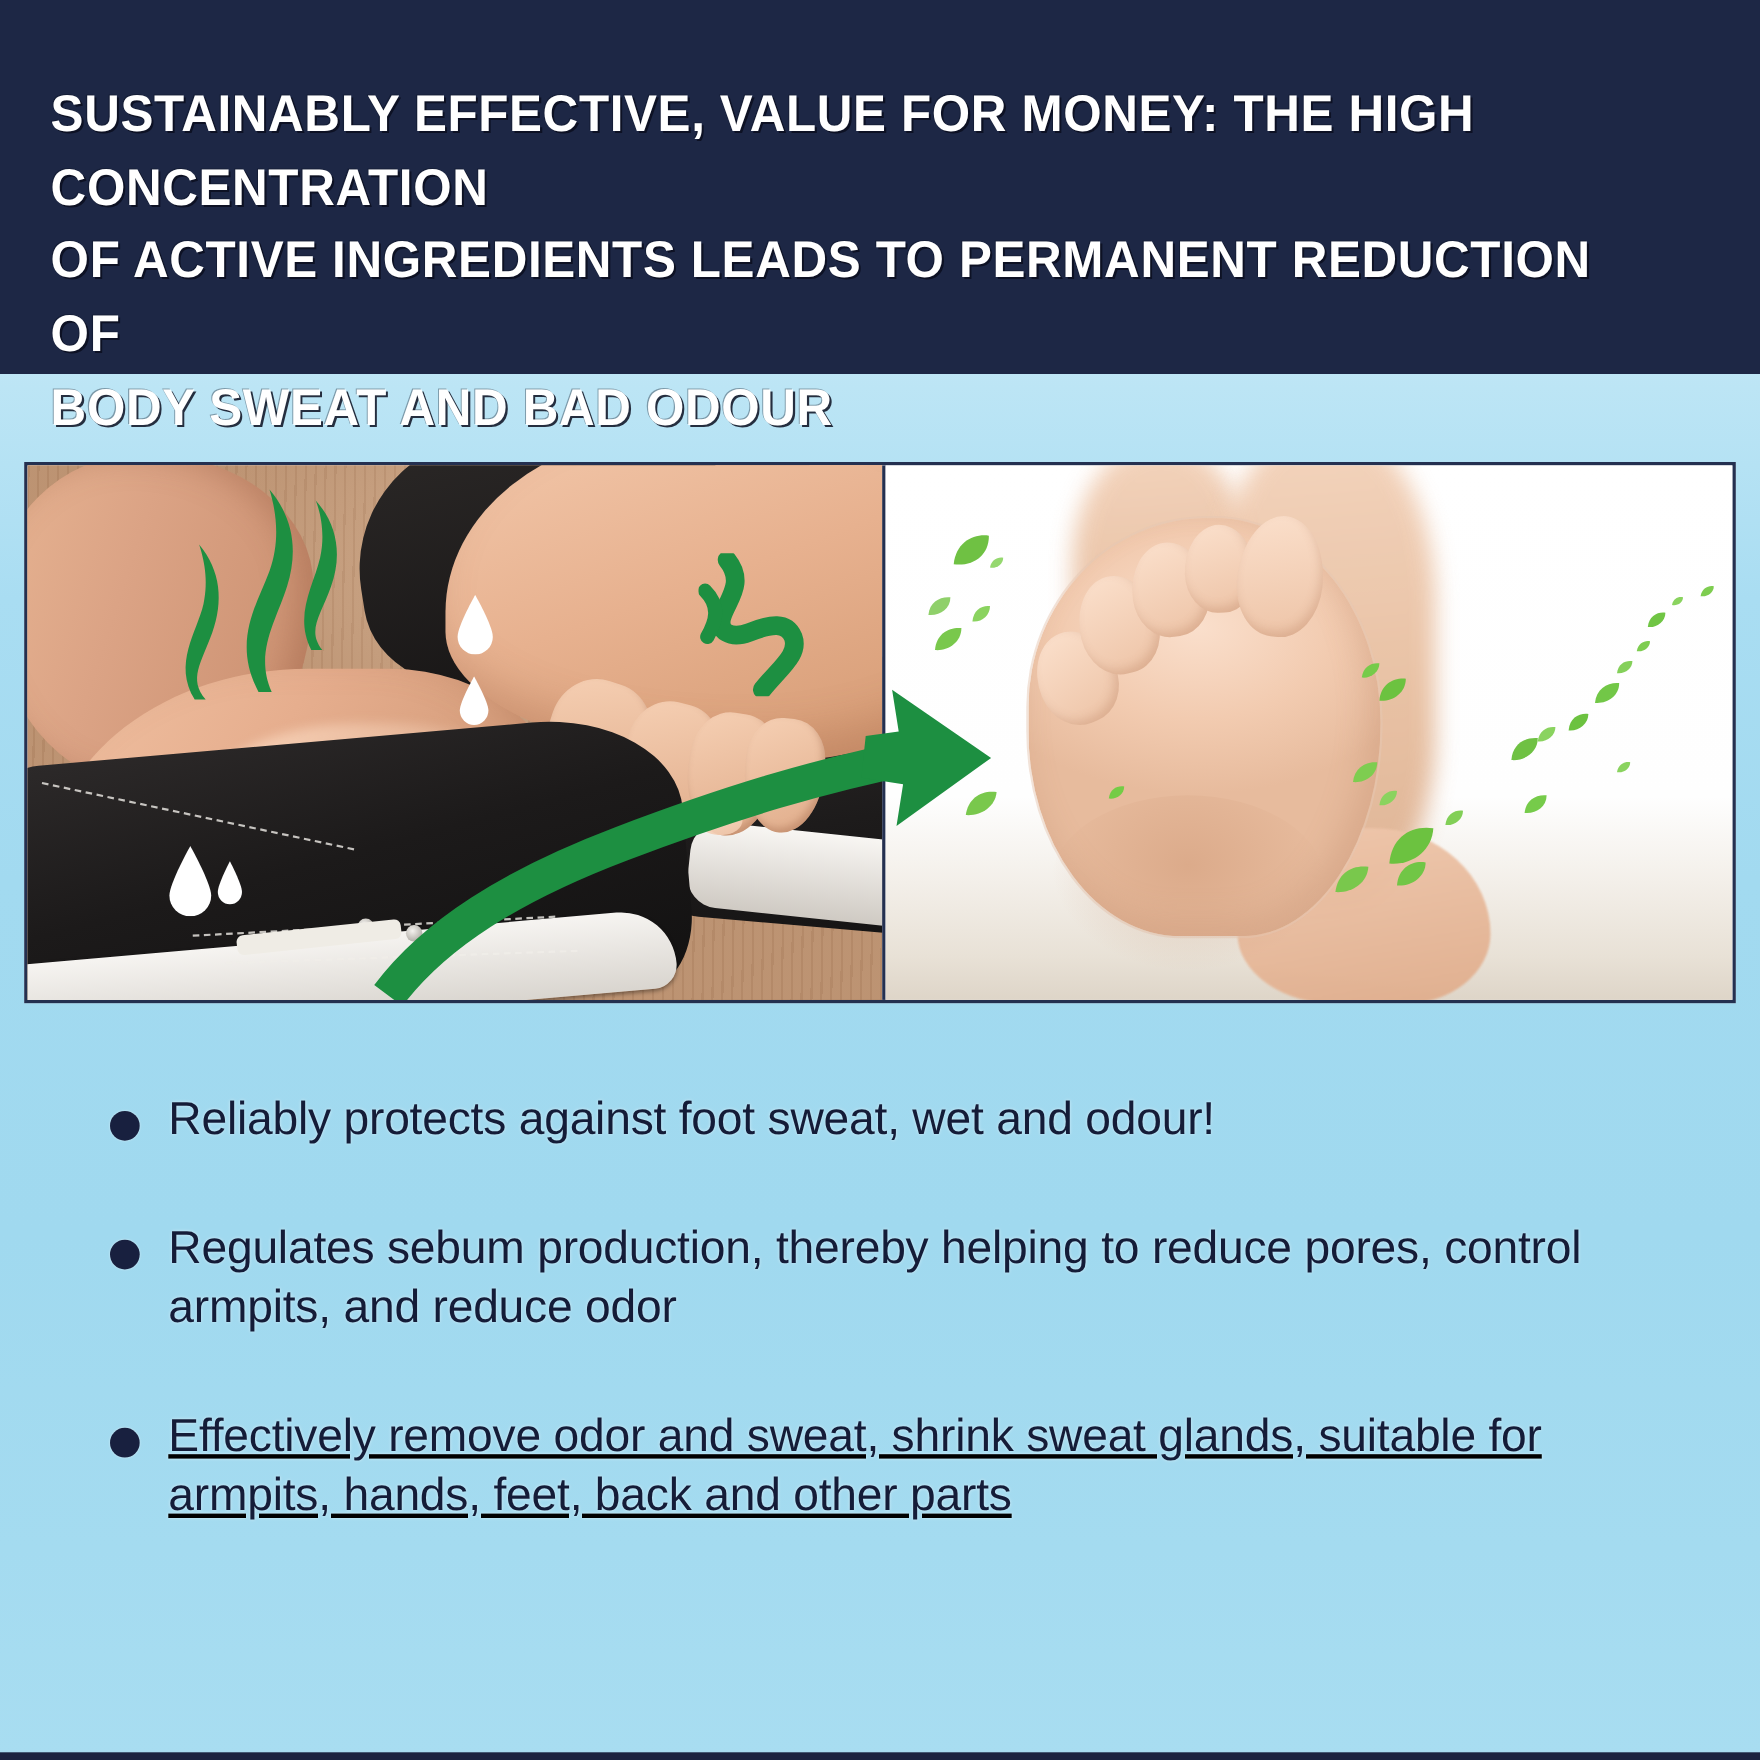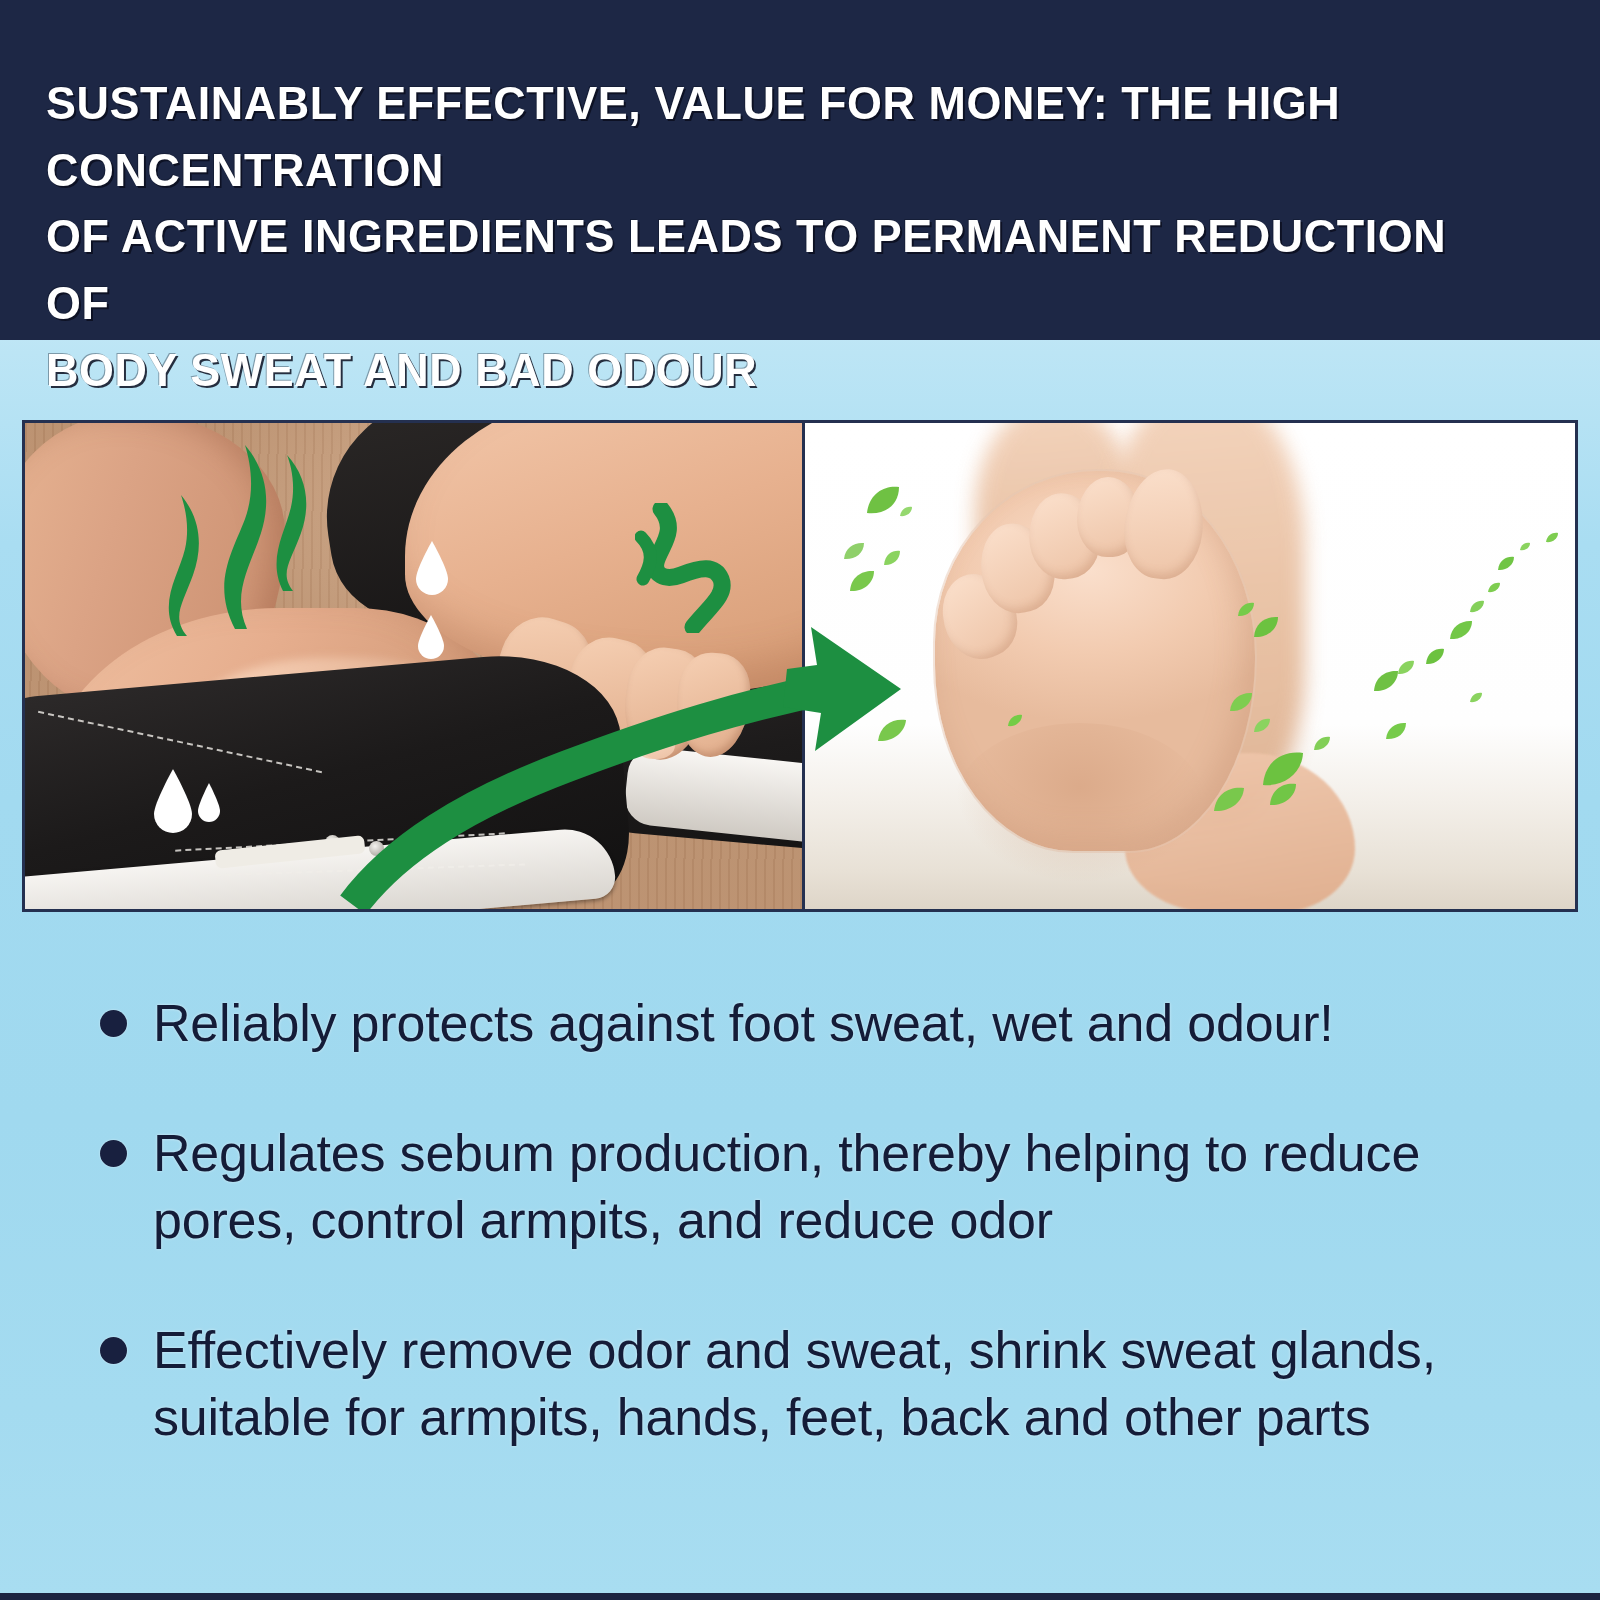--- a/index.html
+++ b/index.html
@@ -211,32 +211,32 @@
   }
 
   
   .bullets{
     position:absolute;left:100px;top:990px;width:1460px;
   }
   .bullet-row{
     display:flex;align-items:flex-start;
     margin-bottom:62px;
   }
-  .bullet-row:last-child{margin-bottom:0;}
+  .bullet-row:last-child{margin-bottom:0;text-decoration:underline;}
   .dot{
     flex:0 0 auto;
     width:27px;height:27px;border-radius:50%;
     background:#18203f;
     margin-top:20px;margin-right:26px;
     box-shadow:0 0 2px rgba(255,255,255,.6);
   }
   .bullet-text{
     color:#141c38;
     font-family:"Liberation Sans", sans-serif;
-    font-size:52px;
+    font-size:42px;
     line-height:1.30;
     letter-spacing:-0.2px;
     text-shadow:0 0 3px rgba(255,255,255,.55);
     max-width:1400px;
   }
 </style>
 </head>
 <body>
 
 <div class="poster">

